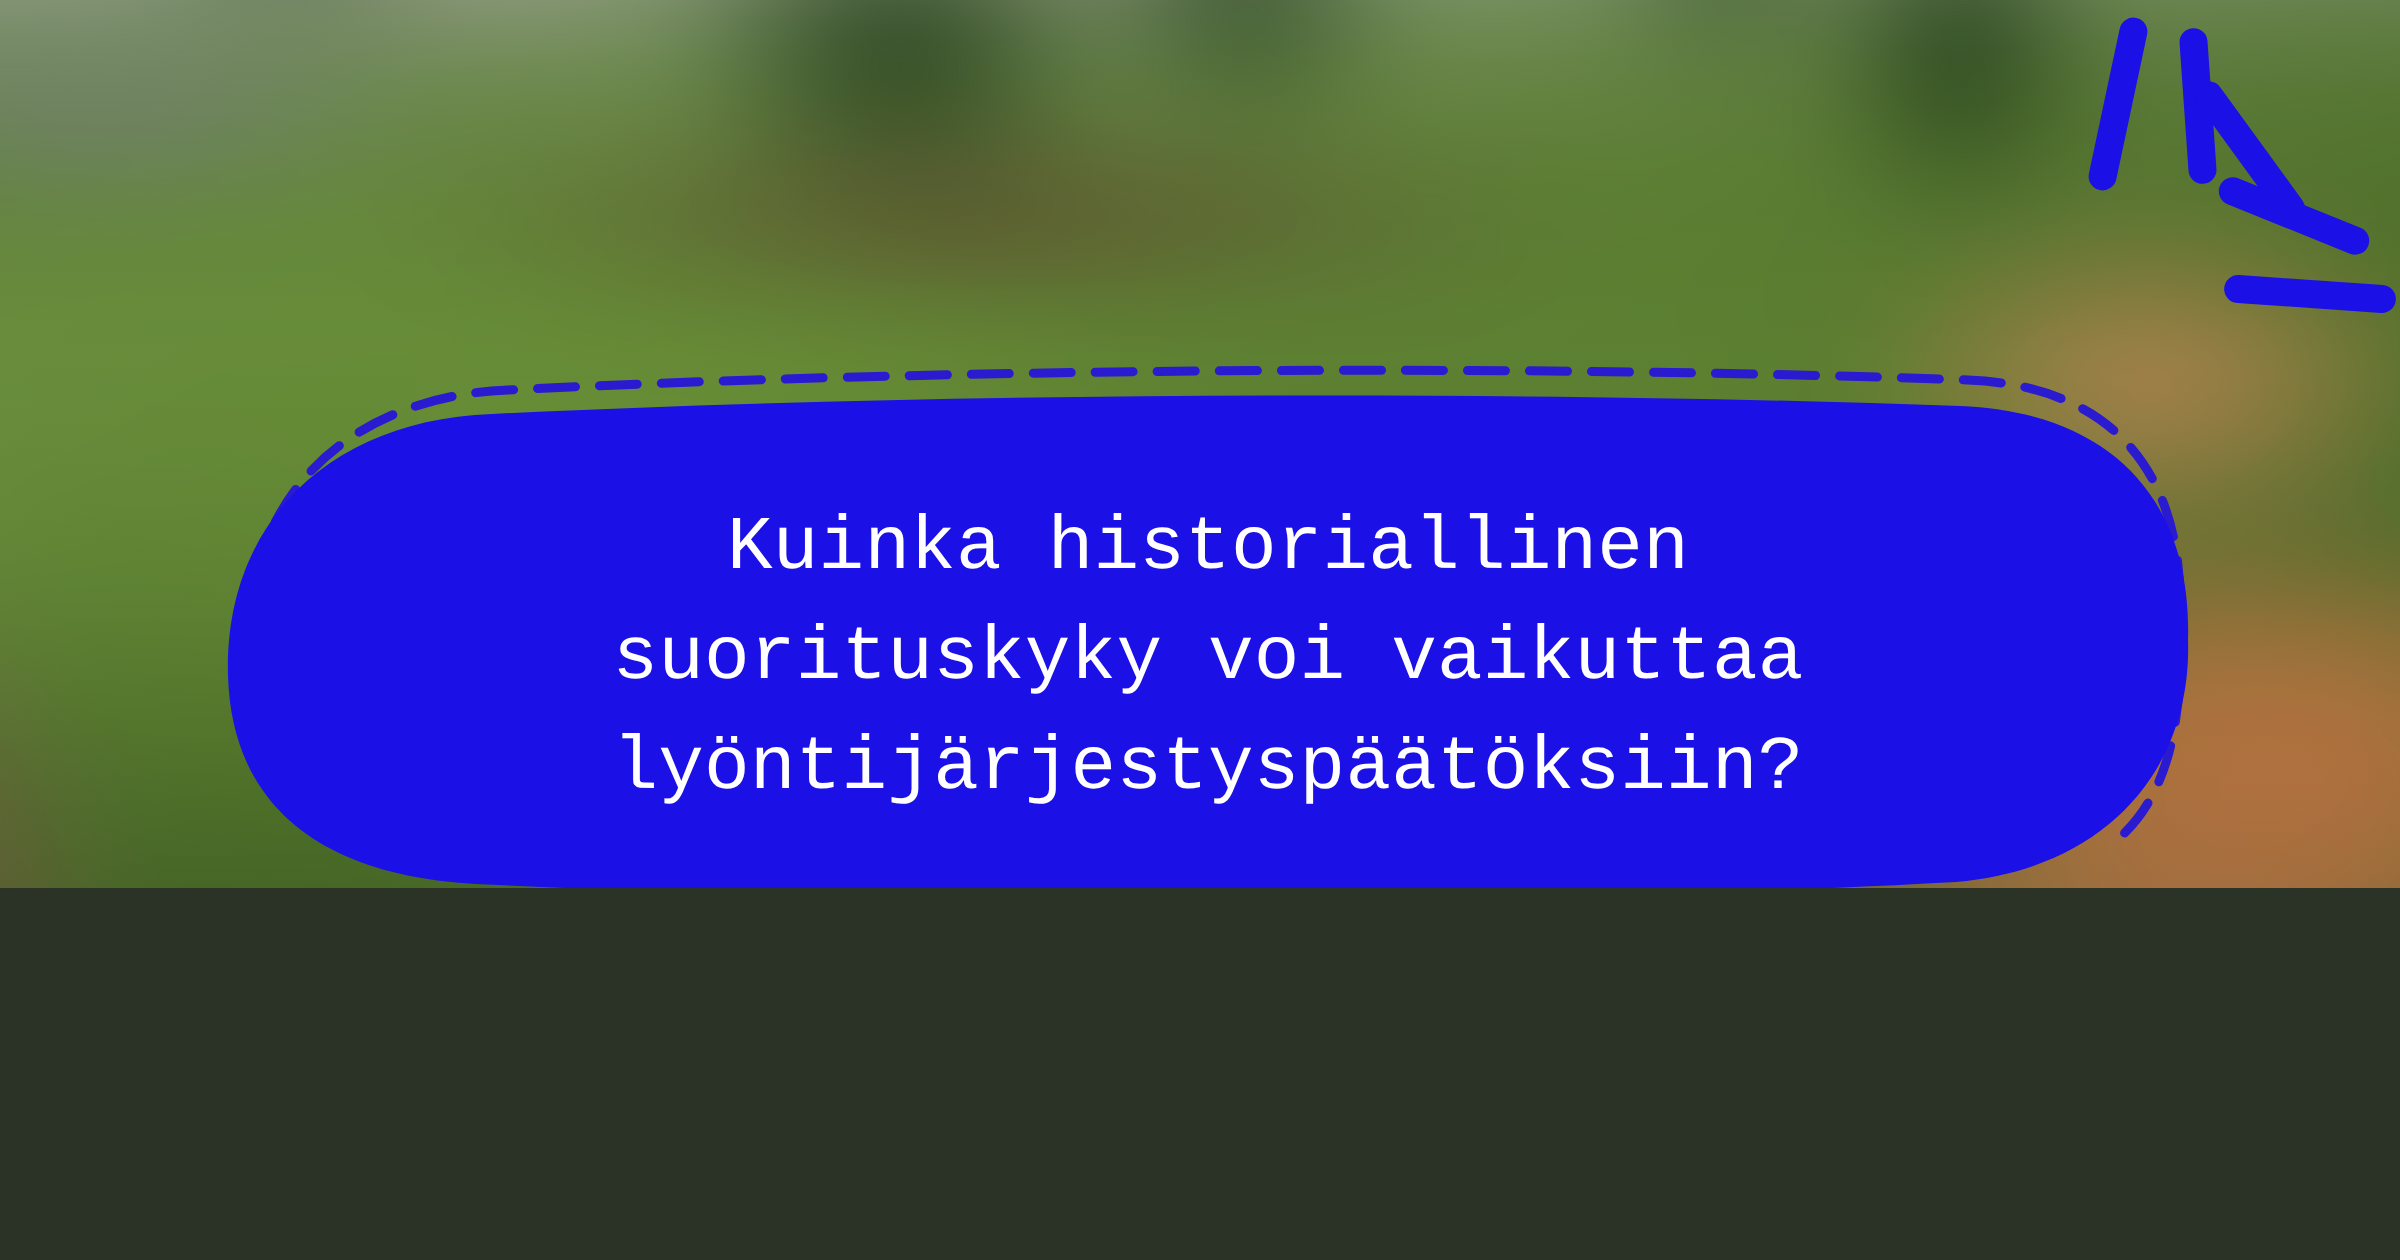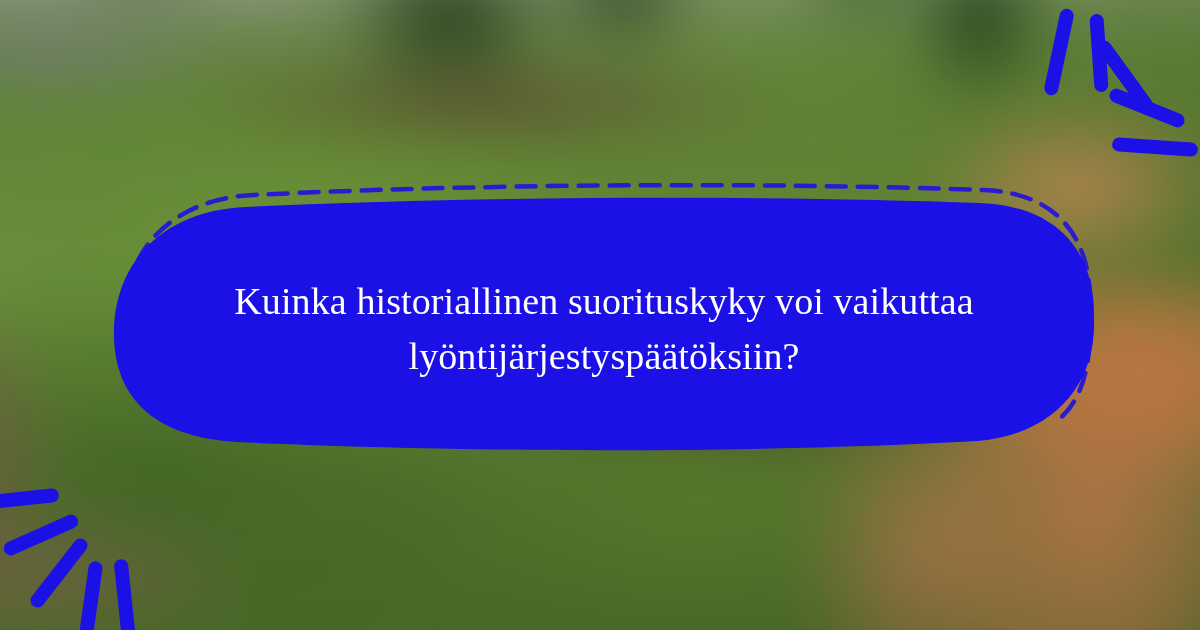--- a/index.html
+++ b/index.html
@@ -4,23 +4,23 @@
 <style>
   html, body {
     margin: 0;
     padding: 0;
     background: #2b3326;
   }
 
   #stage {
     position: relative;
     width: 1200px;
-    height: 630px;
+    height: 444px;
     overflow: hidden;
-    font-family: Liberation Serif, serif;
+    font-family: Liberation Mono, monospace;
   }
 
   
   .bg-photo {
     position: absolute;
     inset: -60px;
     background-color: #4e6b34;
     background-image:
       
       radial-gradient(ellipse 300px 150px at 1180px 430px, rgba(201,124,74,.95) 0%, rgba(201,124,74,.55) 45%, rgba(201,124,74,0) 72%),

